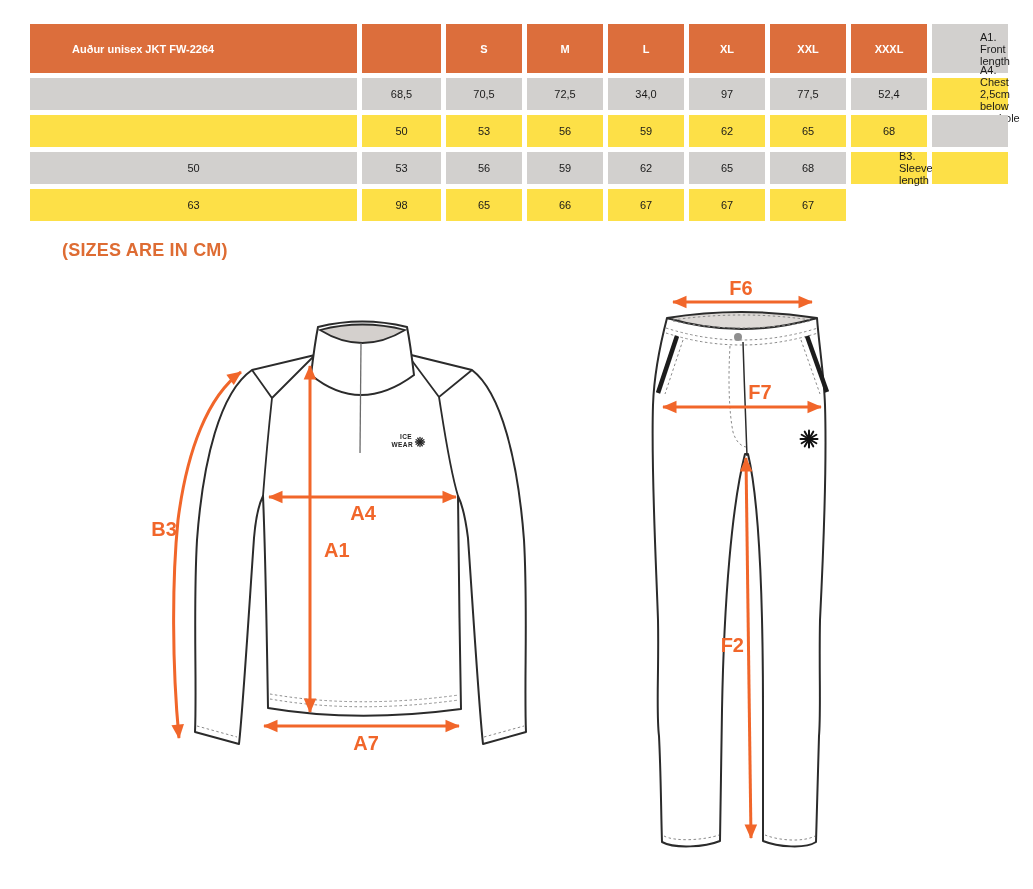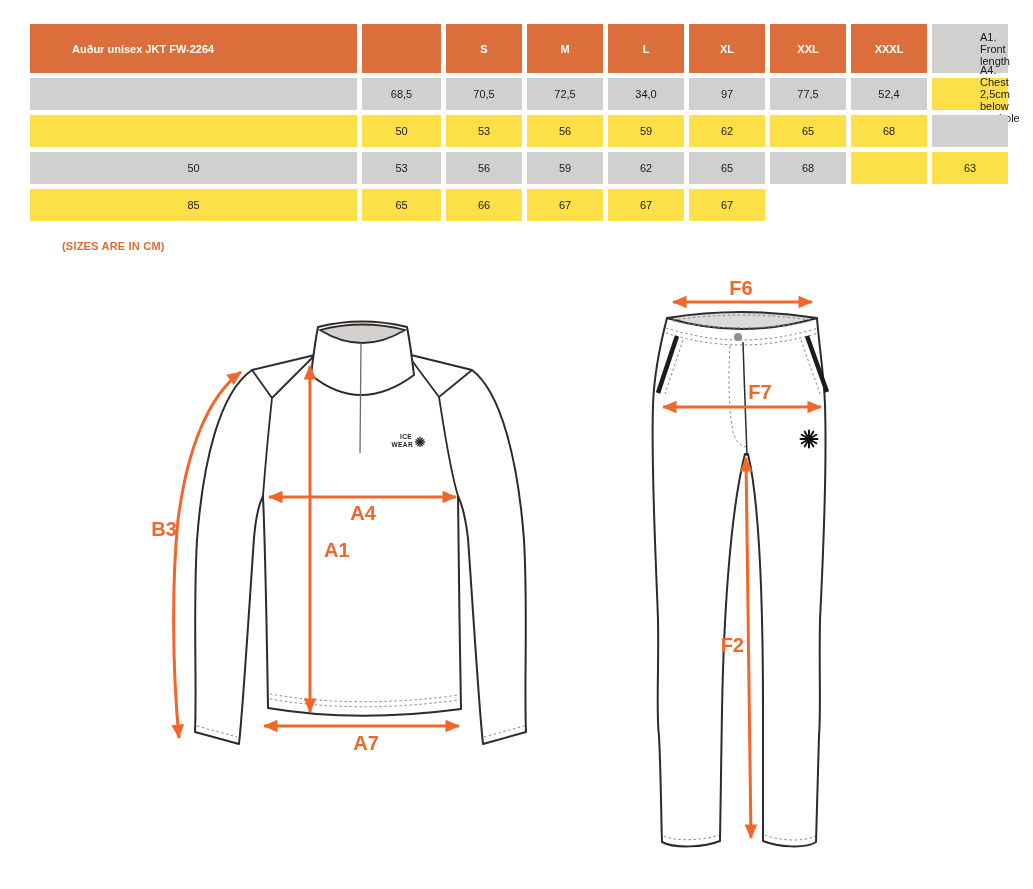--- a/index.html
+++ b/index.html
@@ -23,21 +23,21 @@
     font-size:11px;color:#1a1a1a;
   }
   .cell.head{background:#dc6e3c;color:#ffffff;font-weight:bold;}
   .cell.title-cell{justify-content:flex-start;padding-left:42px;}
   .cell.label-cell{justify-content:flex-start;padding-left:48px;font-weight:normal;}
   .row-dark{background:#d2d0ce;}
   .row-light{background:#fde047;}
   
   .cm-note{
     position:absolute;left:62px;top:240px;
-    font-size:11px;font-weight:bold;color:#de6c33;letter-spacing:.2px;
+    font-size:18px;font-weight:bold;color:#de6c33;letter-spacing:.2px;
   }
   
   .jacket-svg{position:absolute;left:120px;top:280px;}
   .pants-svg{position:absolute;left:620px;top:280px;}
   svg text.measure{font-family:"Liberation Sans",sans-serif;font-size:20px;font-weight:bold;fill:#f1662a;}
   svg text.logo{font-family:"Liberation Sans",sans-serif;font-weight:bold;fill:#222;}
 </style>
 </head>
 <body>
 
@@ -76,23 +76,24 @@
 
     <div class="cell row-dark"></div>
     <div class="cell row-dark">50</div>
     <div class="cell row-dark">53</div>
     <div class="cell row-dark">56</div>
     <div class="cell row-dark">59</div>
     <div class="cell row-dark">62</div>
     <div class="cell row-dark">65</div>
     <div class="cell row-dark">68</div>
 
+    <div class="cell label-cell row-light">B3. Sleeve length</div>
     <div class="cell row-light"></div>
     <div class="cell row-light">63</div>
-    <div class="cell row-light">85</div>
+    <div class="cell row-light">98</div>
     <div class="cell row-light">65</div>
     <div class="cell row-light">66</div>
     <div class="cell row-light">67</div>
     <div class="cell row-light">67</div>
     <div class="cell row-light">67</div>
   </div>
 
   <div class="cm-note">(SIZES ARE IN CM)</div>
 
   <svg class="jacket-svg" width="470" height="500" viewBox="0 0 470 500">

